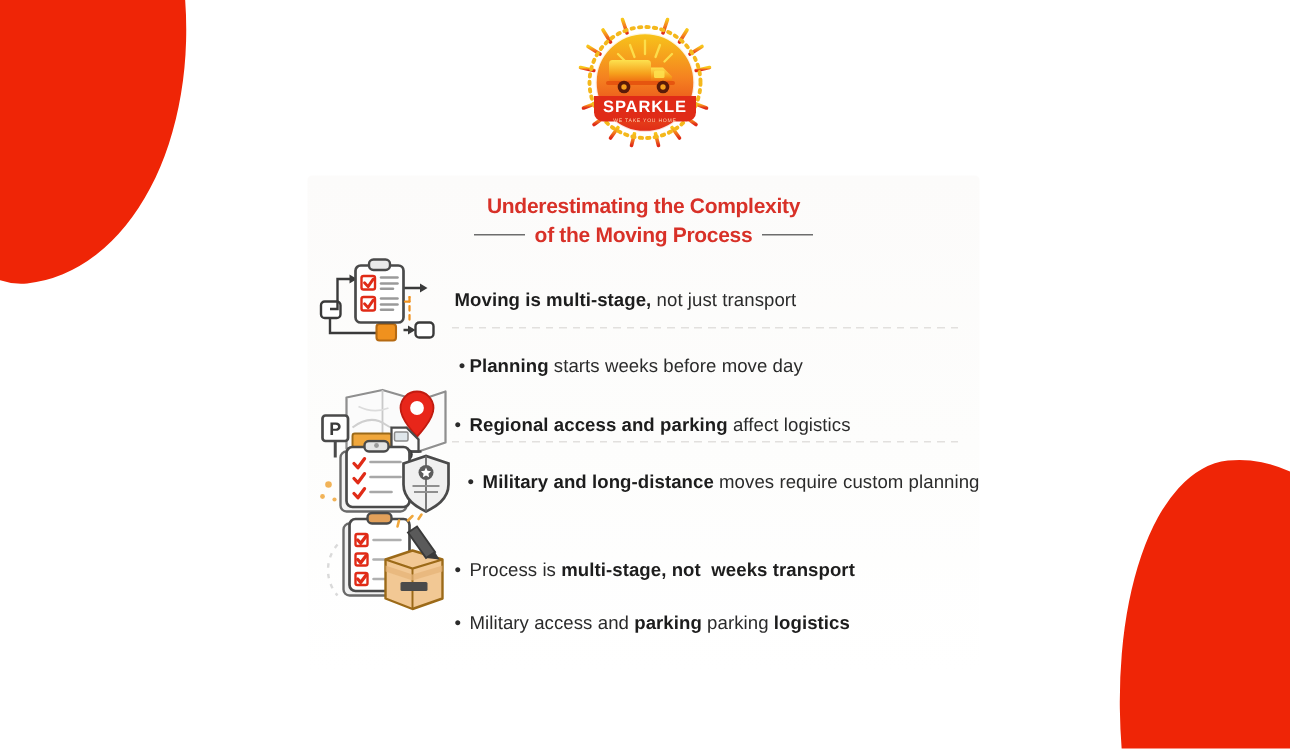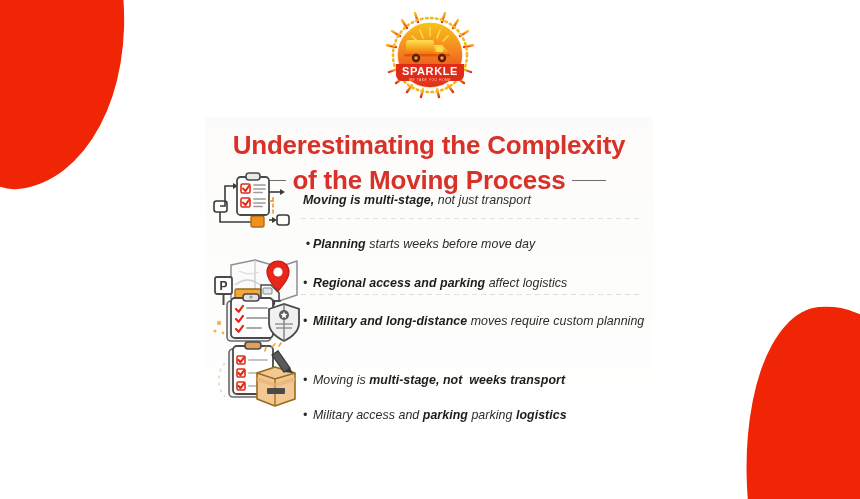--- a/index.html
+++ b/index.html
@@ -58,21 +58,21 @@
     height: 330px;
     background: linear-gradient(180deg,#fcfbfa 0%,#fdfdfc 55%,#ffffff 100%);
     border-radius: 3px;
   }
 
   
   .title {
     padding-top: 11px;
     text-align: center;
     color: #d83128;
-    font-size: 26px;
+    font-size: 14px;
     font-weight: bold;
     line-height: 1.32;
     letter-spacing: -0.2px;
   }
   .title-line2 {
     display: flex;
     align-items: center;
     justify-content: center;
     gap: 6px;
     margin-top: 1px;
@@ -105,41 +105,40 @@
     align-items: center;
     justify-content: center;
   }
   .row-icon svg { display: block; }
   .row-text {
     margin-left: 98px;
     font-size: 12.4px;
     color: #2b2b2b;
     letter-spacing: 0.05px;
     white-space: pre;
-    font-style: italic;
   }
   .row-text b { font-weight: bold; color: #1d1d1d; }
   .bullet {
     display: inline-block;
     width: 10px;
     color: #2b2b2b;
   }
   .divider {
     position: absolute;
     left: 96px;
     right: 14px;
     height: 1px;
     background: repeating-linear-gradient(to right,#e2e0de 0 5px,transparent 5px 9px);
   }
 
   
   .r1 { top: 0px; }
   .r2 { top: 44px; text-align: center; }
   .r3 { top: 83px; }
-  .r4 { top: 121px; }
+  .r4 { top: 121px; justify-content: flex-end; }
   .r5 { top: 180px; }
   .r6 { top: 215px; }
 
   .row-abs { position: absolute; left: 0; width: 100%; }
 </style>
 </head>
 <body>
 
 <div class="blob blob-topleft"></div>
 <div class="blob blob-bottomright"></div>
@@ -370,21 +369,21 @@
 
           <path d="M63 14 l6 -4 l12 17 l-6 4 z" fill="#5a5a5a" stroke="#3a3a3a" stroke-width="1.3"></path>
           <path d="M75 31 l6 -4 l3 5 z" fill="#3a3a3a"></path>
           <g stroke="#f0a73c" stroke-width="1.7" stroke-linecap="round">
             <line x1="56" y1="10" x2="57" y2="6"></line>
             <line x1="63" y1="6" x2="66" y2="3"></line>
             <line x1="70" y1="5" x2="72" y2="2"></line>
           </g>
         </svg>
       </div>
-      <div class="row-text"><span class="bullet">•</span><span>Moving is </span><b>multi-stage, not  weeks transport</b></div>
+      <div class="row-text"><span class="bullet">•</span><span>Process is </span><b>multi-stage, not  weeks transport</b></div>
     </div>
 
     <div class="row row-abs r6">
       <div class="row-text"><span class="bullet">•</span><span>Military access and </span><b>parking</b><span> parking </span><b>logistics</b></div>
     </div>
 
   </div>
 </div>
 
 </body></html>

